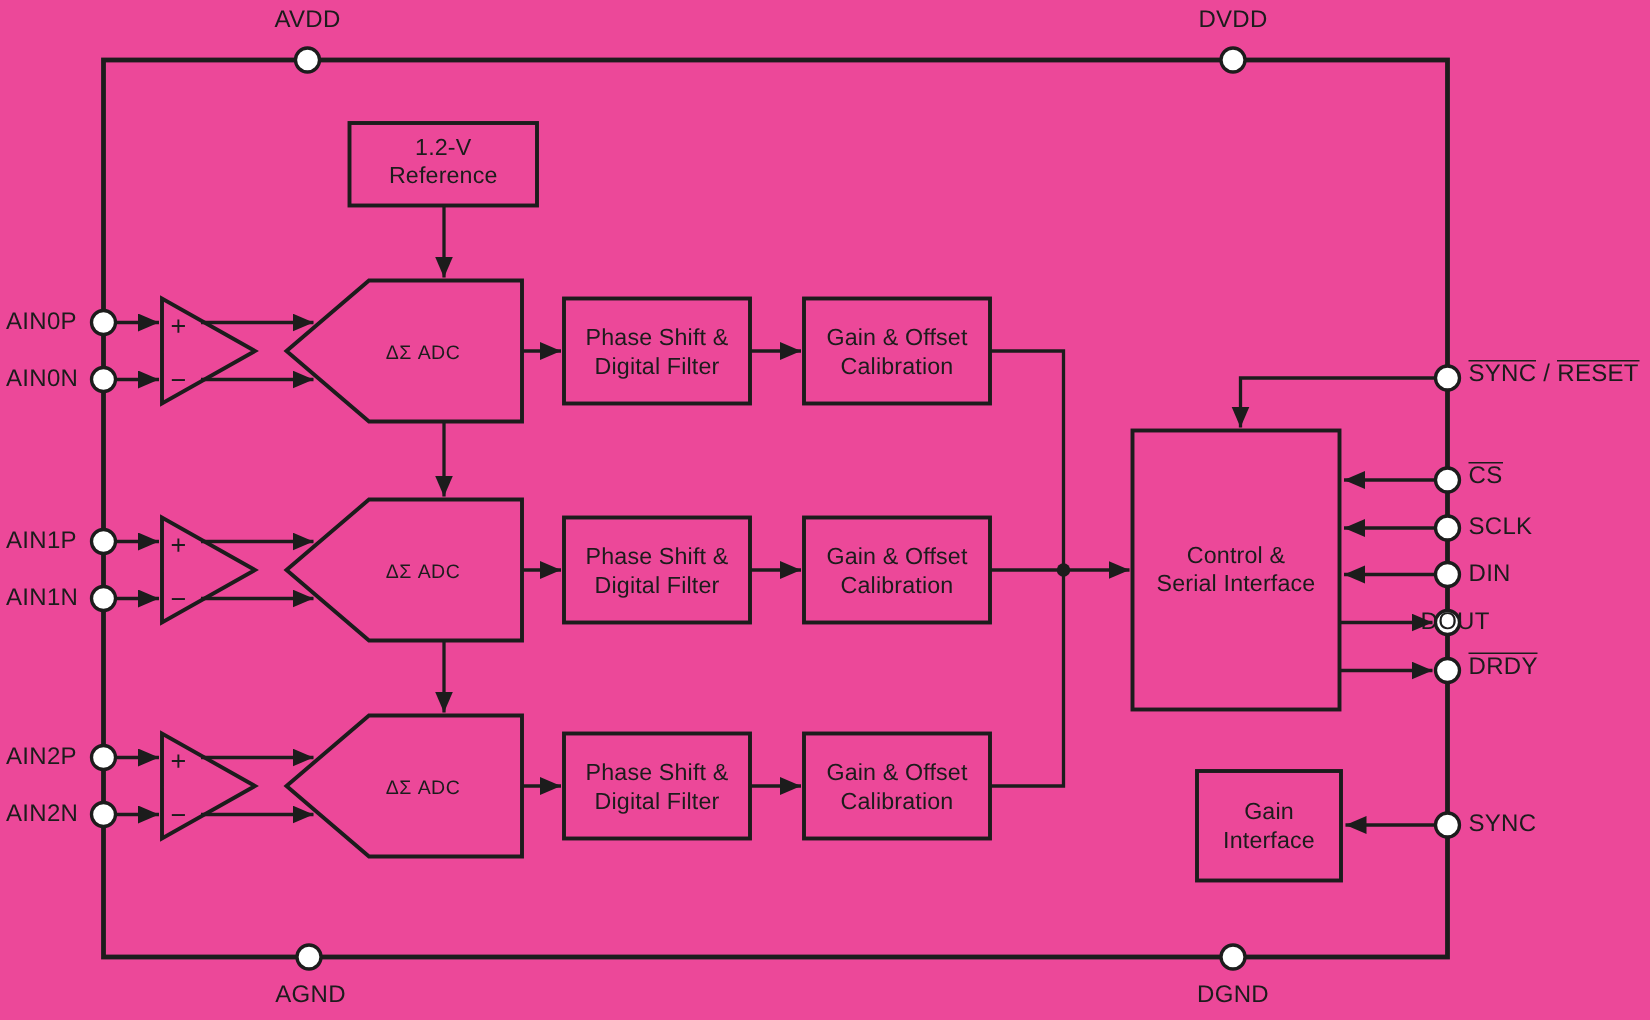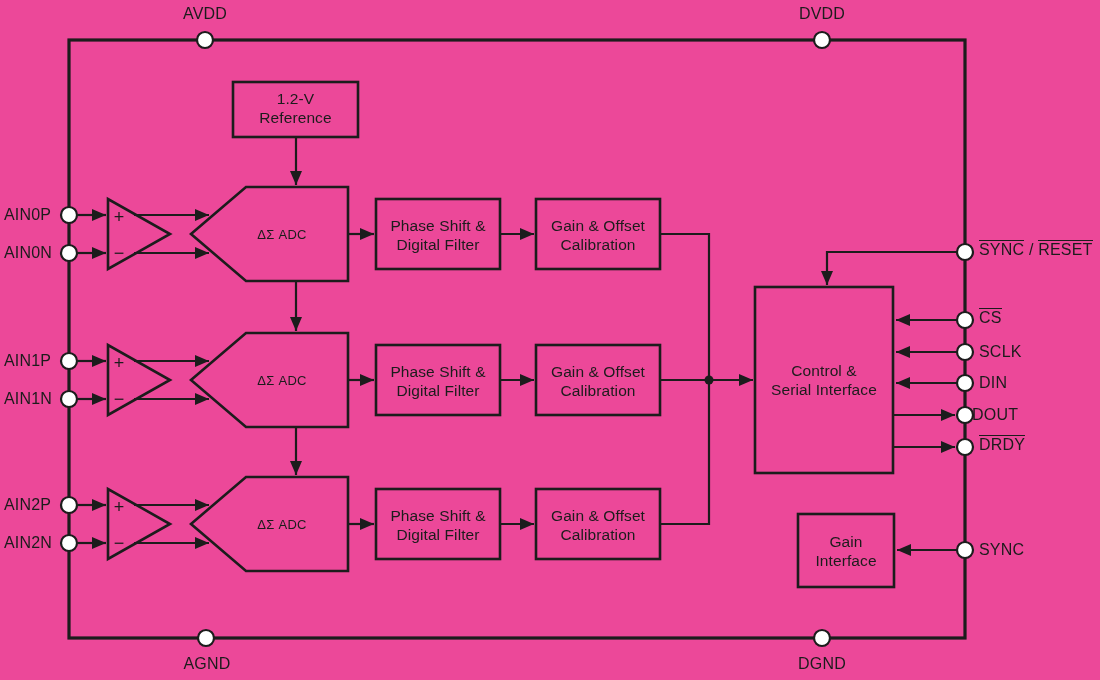--- a/index.html
+++ b/index.html
@@ -128,21 +128,21 @@
   <div class="lbl pin pl-left" style="left:4px;top:244px">AIN0N</div>
   <div class="lbl pin pl-left" style="left:4px;top:352px">AIN1P</div>
   <div class="lbl pin pl-left" style="left:4px;top:390px">AIN1N</div>
   <div class="lbl pin pl-left" style="left:4px;top:496px">AIN2P</div>
   <div class="lbl pin pl-left" style="left:4px;top:534px">AIN2N</div>
 
   <div class="lbl pin" style="left:979px;top:240px"><span class="ov">SYNC</span><span>&nbsp;/&nbsp;</span><span class="ov">RESET</span></div>
   <div class="lbl pin" style="left:979px;top:308px"><span class="ov">CS</span></div>
   <div class="lbl pin" style="left:979px;top:343px">SCLK</div>
   <div class="lbl pin" style="left:979px;top:374px">DIN</div>
-  <div class="lbl pin" style="left:972px;top:406px">DOUT</div>
+  <div class="lbl pin" style="left:947px;top:406px">DOUT</div>
   <div class="lbl pin" style="left:979px;top:435px"><span class="ov">DRDY</span></div>
   <div class="lbl pin" style="left:979px;top:541px">SYNC</div>
 
   <div class="lbl blk" style="left:233px;top:89px;width:125px">
     <div>1.2-V</div>
     <div>Reference</div>
   </div>
 
   <div class="lbl amp-sign" style="left:111px;top:208px">+</div>
   <div class="lbl amp-sign" style="left:111px;top:244px">−</div>

